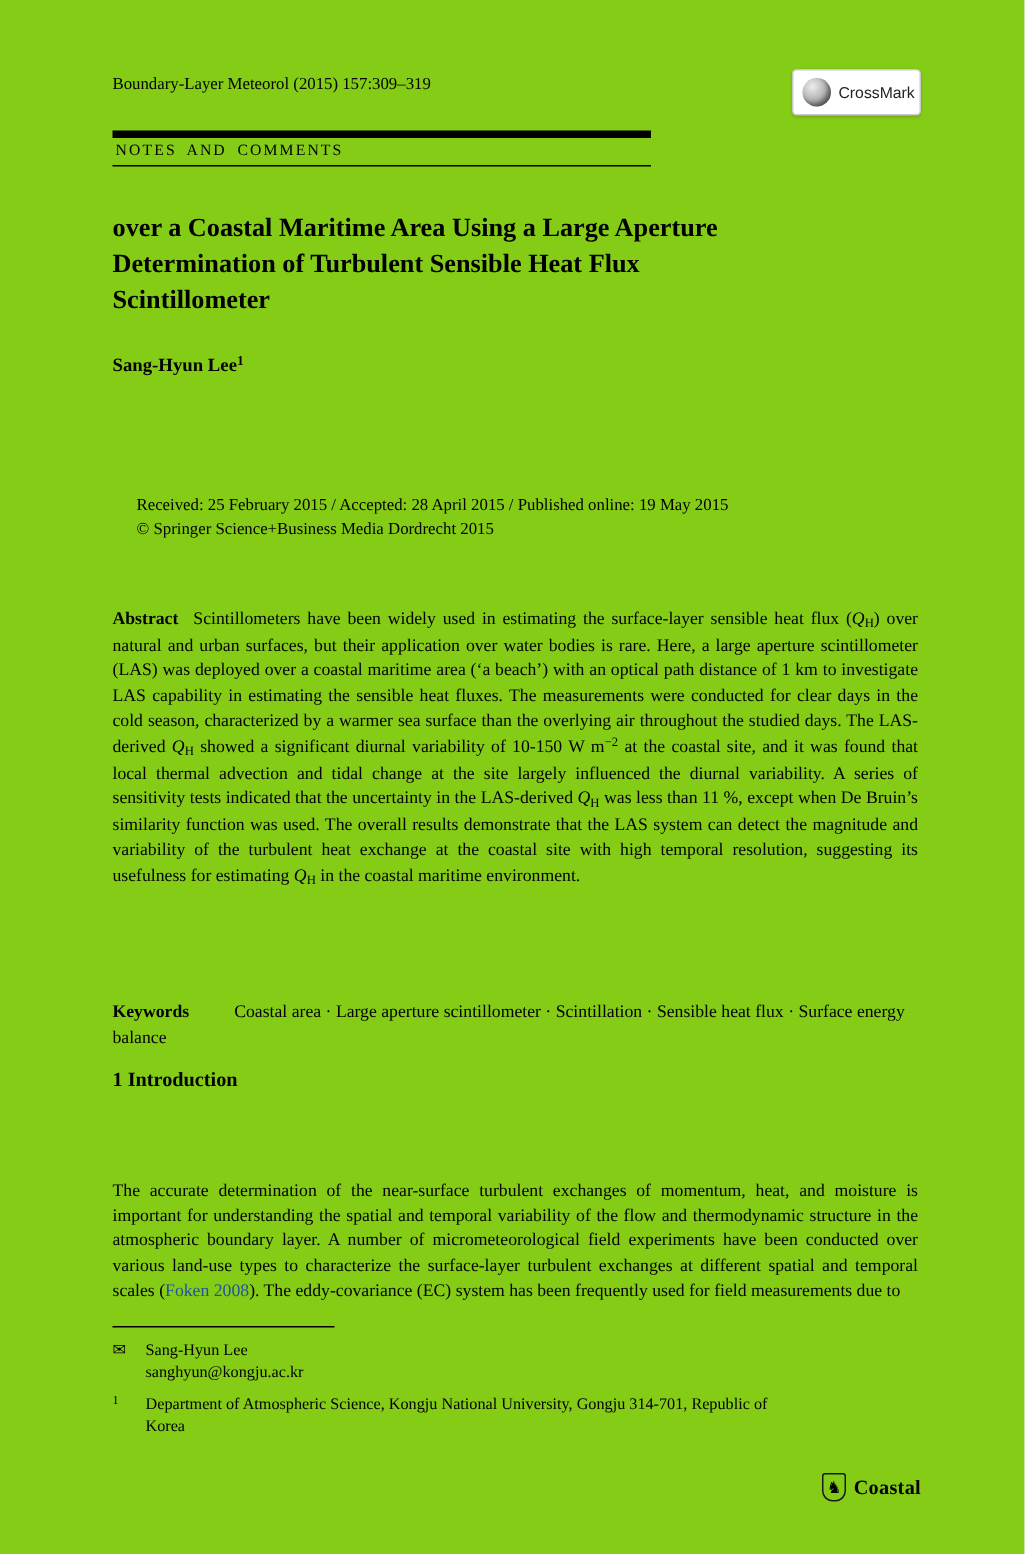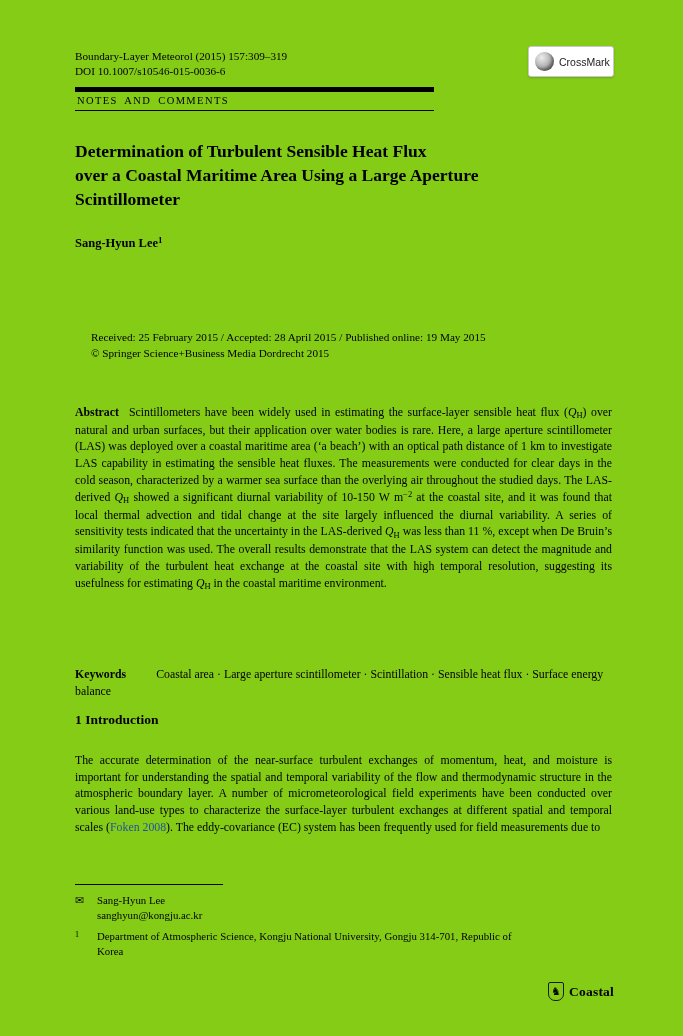--- a/index.html
+++ b/index.html
@@ -58,21 +58,21 @@
   .abstract { position: absolute; top: 392px; left: 75px; width: 537px;
               font-size: 11.8px; line-height: 16.8px; text-align: justify; }
   .keywords { position: absolute; top: 654px; left: 75px; width: 537px;
               font-size: 11.8px; line-height: 16.8px; }
   .label { font-weight: bold; margin-right: 10px; }
   .kw-label { font-weight: bold; margin-right: 30px; }
 
   
   .section-heading { position: absolute; top: 712px; left: 75px;
                      font-size: 13.5px; font-weight: bold; }
-  .body-par { position: absolute; top: 740px; left: 75px; width: 537px;
+  .body-par { position: absolute; top: 773px; left: 75px; width: 537px;
               font-size: 11.8px; line-height: 16.8px; text-align: justify; }
 
   
   .seg-italic { font-style: italic; }
   .seg-sub { font-size: 0.72em; position: relative; top: 0.28em; }
   .seg-sup { font-size: 0.72em; position: relative; top: -0.42em; }
   .seg-link { color: var(--link); cursor: pointer; }
 
   
   .footnote { position: absolute; top: 884px; left: 75px; width: 537px;
@@ -95,33 +95,32 @@
   }
   .sp-word { font-size: 13.5px; font-weight: 600; letter-spacing: 0.2px; }
 </style>
 </head>
 <body>
 
 <div class="page">
 
   <div class="header">
     <div>Boundary-Layer Meteorol (2015) 157:309–319</div>
-    <div>DOI 10.1007/s10546-015-0036-6</div>
   </div>
 
   <div class="crossmark">
     <span class="cm-globe"></span>
     <span class="cm-label">CrossMark</span>
   </div>
 
   <div class="article-type">NOTES AND COMMENTS</div>
 
   <div class="title">
+    <div>over a Coastal Maritime Area Using a Large Aperture</div>
     <div>Determination of Turbulent Sensible Heat Flux</div>
-    <div>over a Coastal Maritime Area Using a Large Aperture</div>
     <div>Scintillometer</div>
   </div>
 
   <div class="author"><span>Sang-Hyun Lee</span><span class="seg-sup">1</span></div>
 
   <div class="received">
     <div>Received: 25 February 2015 / Accepted: 28 April 2015 / Published online: 19 May 2015</div>
     <div>© Springer Science+Business Media Dordrecht 2015</div>
   </div>
 

